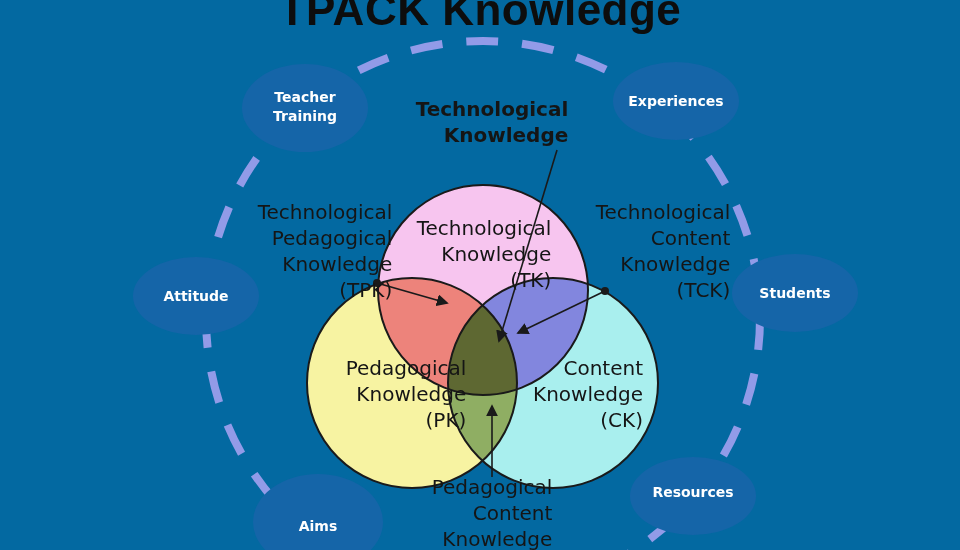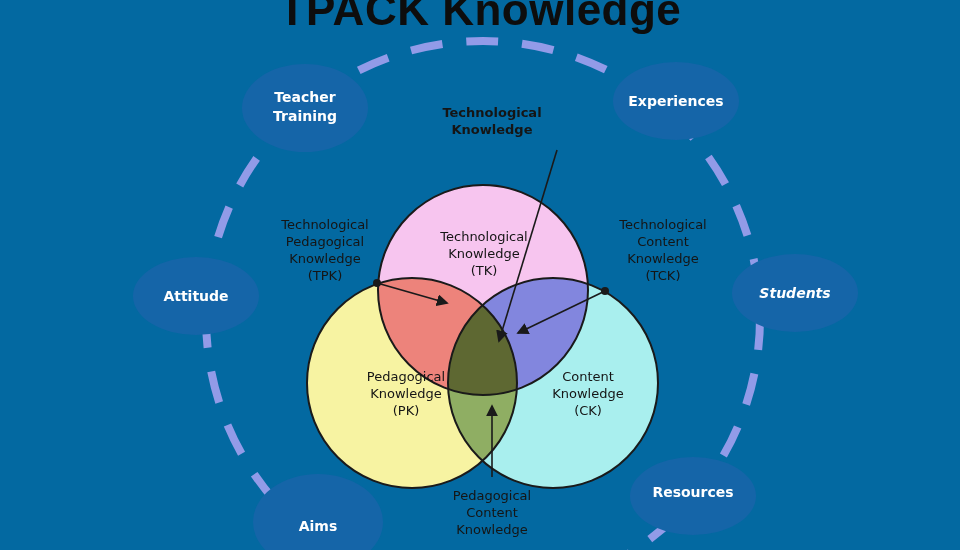--- a/index.html
+++ b/index.html
@@ -3,21 +3,21 @@
 <meta charset="utf-8">
 <style>
   html,body{margin:0;padding:0;background:#fff;}
   #page{
     position:relative;width:960px;height:550px;overflow:hidden;
     background:#0369a1;font-family:"DejaVu Sans", sans-serif;
   }
   #diagram-svg{position:absolute;left:0;top:0;}
   .label{
     position:absolute;transform:translate(-50%,-50%);
-    text-align:center;font-size:13px;line-height:1.3;color:#151515;
+    text-align:right;font-size:20px;line-height:1.3;color:#151515;
     white-space:nowrap;
   }
   .label span{display:block;}
   .bold{font-weight:bold;}
   .node-label{
     position:absolute;transform:translate(-50%,-50%);
     text-align:center;color:#ffffff;font-weight:bold;font-size:14px;
     line-height:1.35;white-space:nowrap;
   }
   .node-label span{display:block;}
@@ -134,21 +134,21 @@
   <div class="node-label" style="left:305px;top:107px;">
     <span>Teacher</span>
     <span>Training</span>
   </div>
   <div class="node-label" style="left:676px;top:101px;text-align:center;">
     <span>Experiences</span>
   </div>
   <div class="node-label" style="left:196px;top:296px;">
     <span>Attitude</span>
   </div>
-  <div class="node-label" style="left:795px;top:293px;font-style:italic;">
+  <div class="node-label" style="left:795px;top:293px;">
     <span>Students</span>
   </div>
   <div class="node-label tall-lines" style="left:318px;top:526px;">
     <span>Aims</span>
   </div>
   <div class="node-label" style="left:693px;top:492px;">
     <span>Resources</span>
   </div>
 
 </div>

